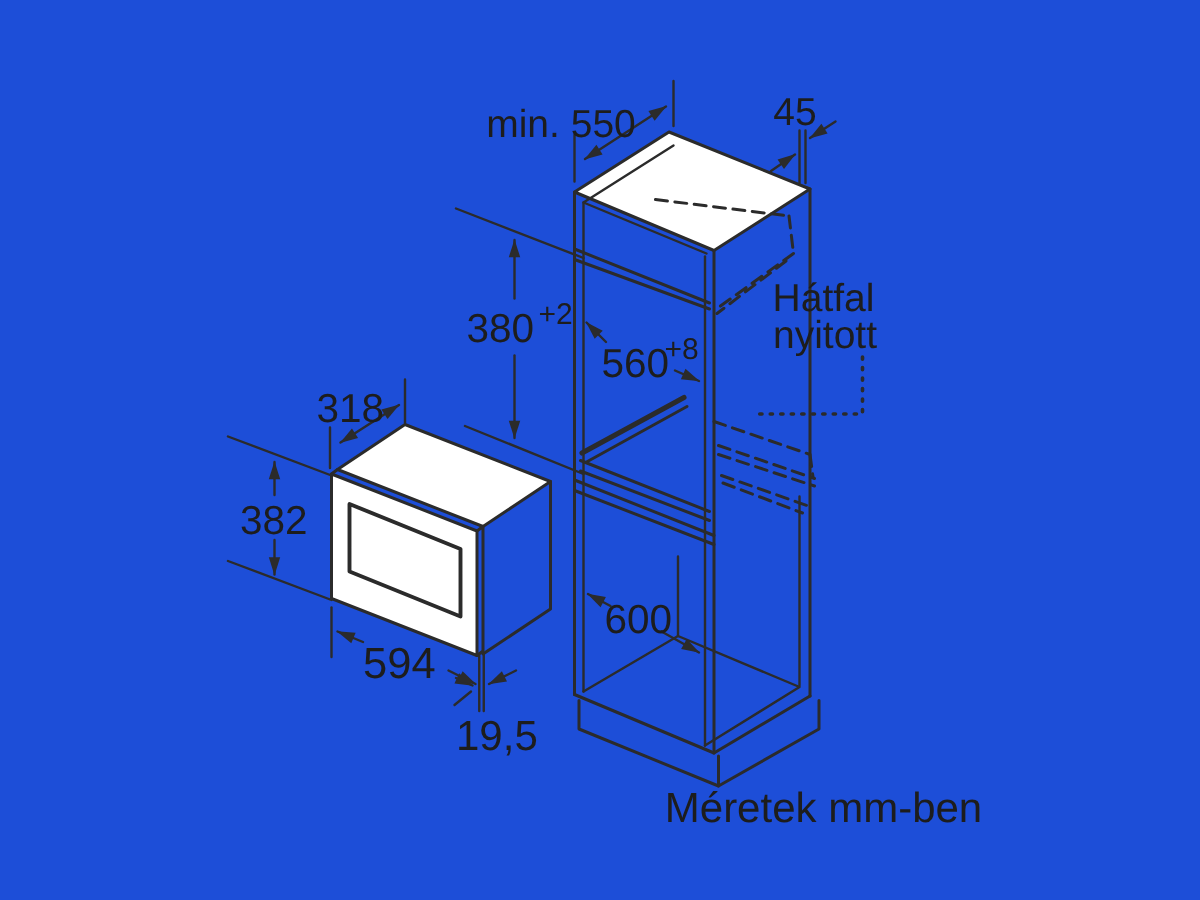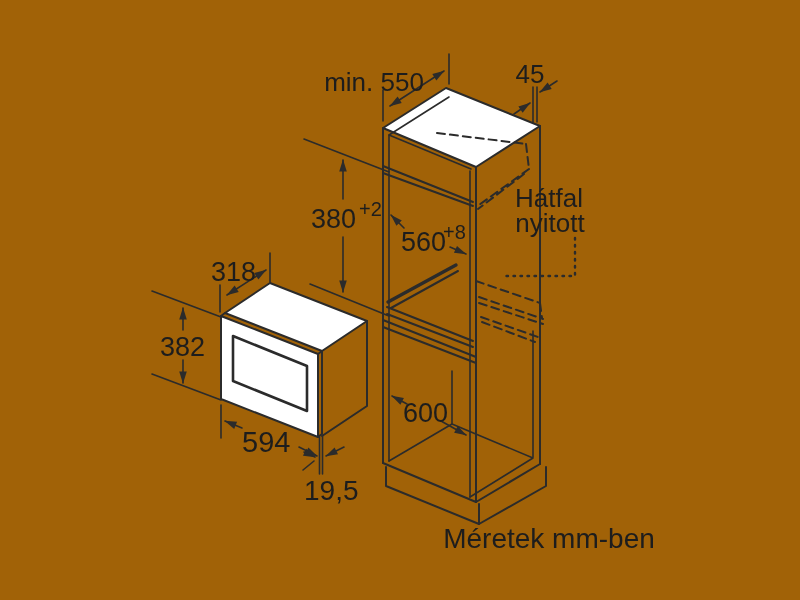--- a/index.html
+++ b/index.html
@@ -1,16 +1,16 @@
 <!DOCTYPE html>
 <html><head>
 <meta charset="utf-8">
 <style>
   html,body{margin:0;padding:0;background:#ffffff;width:800px;height:600px;overflow:hidden;}
-  .stage{position:relative;width:800px;height:600px;background:#a16207;
+  .stage{position:relative;width:800px;height:600px;background:#1d4ed8;
          font-family:"Liberation Sans", sans-serif;text-align:center;}
   svg{position:absolute;left:0;top:0;}
   svg text{fill:#1d1d1d;font-family:"Liberation Sans", sans-serif;}
   .ln   {stroke:#2b2b2b;stroke-width:2;fill:none;stroke-linecap:round;stroke-linejoin:round;}
   .lnthin{stroke:#2b2b2b;stroke-width:1.6;fill:none;stroke-linecap:round;}
   .lnbold{stroke:#2b2b2b;stroke-width:3.4;fill:none;stroke-linecap:round;}
   .dash {stroke:#2b2b2b;stroke-width:2;fill:none;stroke-dasharray:8 5;stroke-linecap:round;}
   .dot  {stroke:#2b2b2b;stroke-width:2.4;fill:none;stroke-dasharray:1.5 5.5;stroke-linecap:round;}
   .face {fill:#ffffff;stroke:#2b2b2b;stroke-width:2;stroke-linejoin:round;}
   .t27{font-size:27px;} .t26{font-size:26px;} .t29{font-size:29px;}

